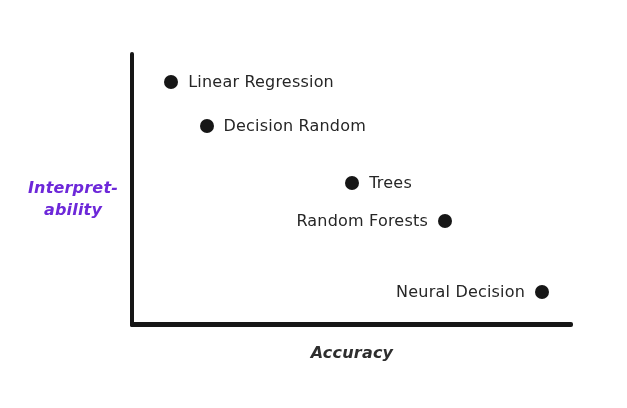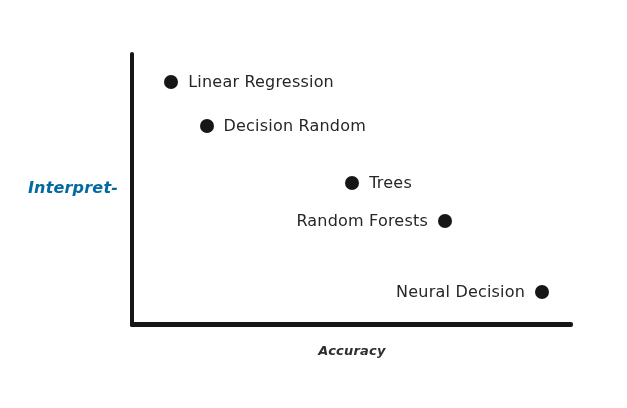--- a/index.html
+++ b/index.html
@@ -36,32 +36,32 @@
   .y-label {
     position: absolute;
     left: 22px;
     top: 177px;
     width: 102px;
     text-align: center;
     font-style: italic;
     font-weight: bold;
     font-size: 16px;
     line-height: 22px;
-    color: #0369a1;
+    color: #6d28d9;
     letter-spacing: 0.2px;
   }
   .x-label {
     position: absolute;
     left: 291px;
     top: 343px;
     width: 122px;
     text-align: center;
     font-style: italic;
     font-weight: bold;
-    font-size: 13px;
+    font-size: 16px;
     color: #2e2e2e;
     letter-spacing: 0.2px;
   }
   .point {
     position: absolute;
     width: 0;
     height: 0;
   }
   .dot {
     position: absolute;
@@ -87,20 +87,21 @@
 </style>
 </head>
 <body>
 
 <div class="figure">
   <div class="y-axis"></div>
   <div class="x-axis"></div>
 
   <div class="y-label">
     <div>Interpret-</div>
+    <div>ability</div>
   </div>
 
   <div class="x-label">Accuracy</div>
 
   <div id="points">
       <div class="point right" style="left: 171.235px; top: 81.975px;">
         <div class="dot" style="background: rgb(22, 22, 22);"></div>
         <div class="pt-label">Linear Regression</div>
       </div>
       <div class="point right" style="left: 206.555px; top: 125.575px;">

